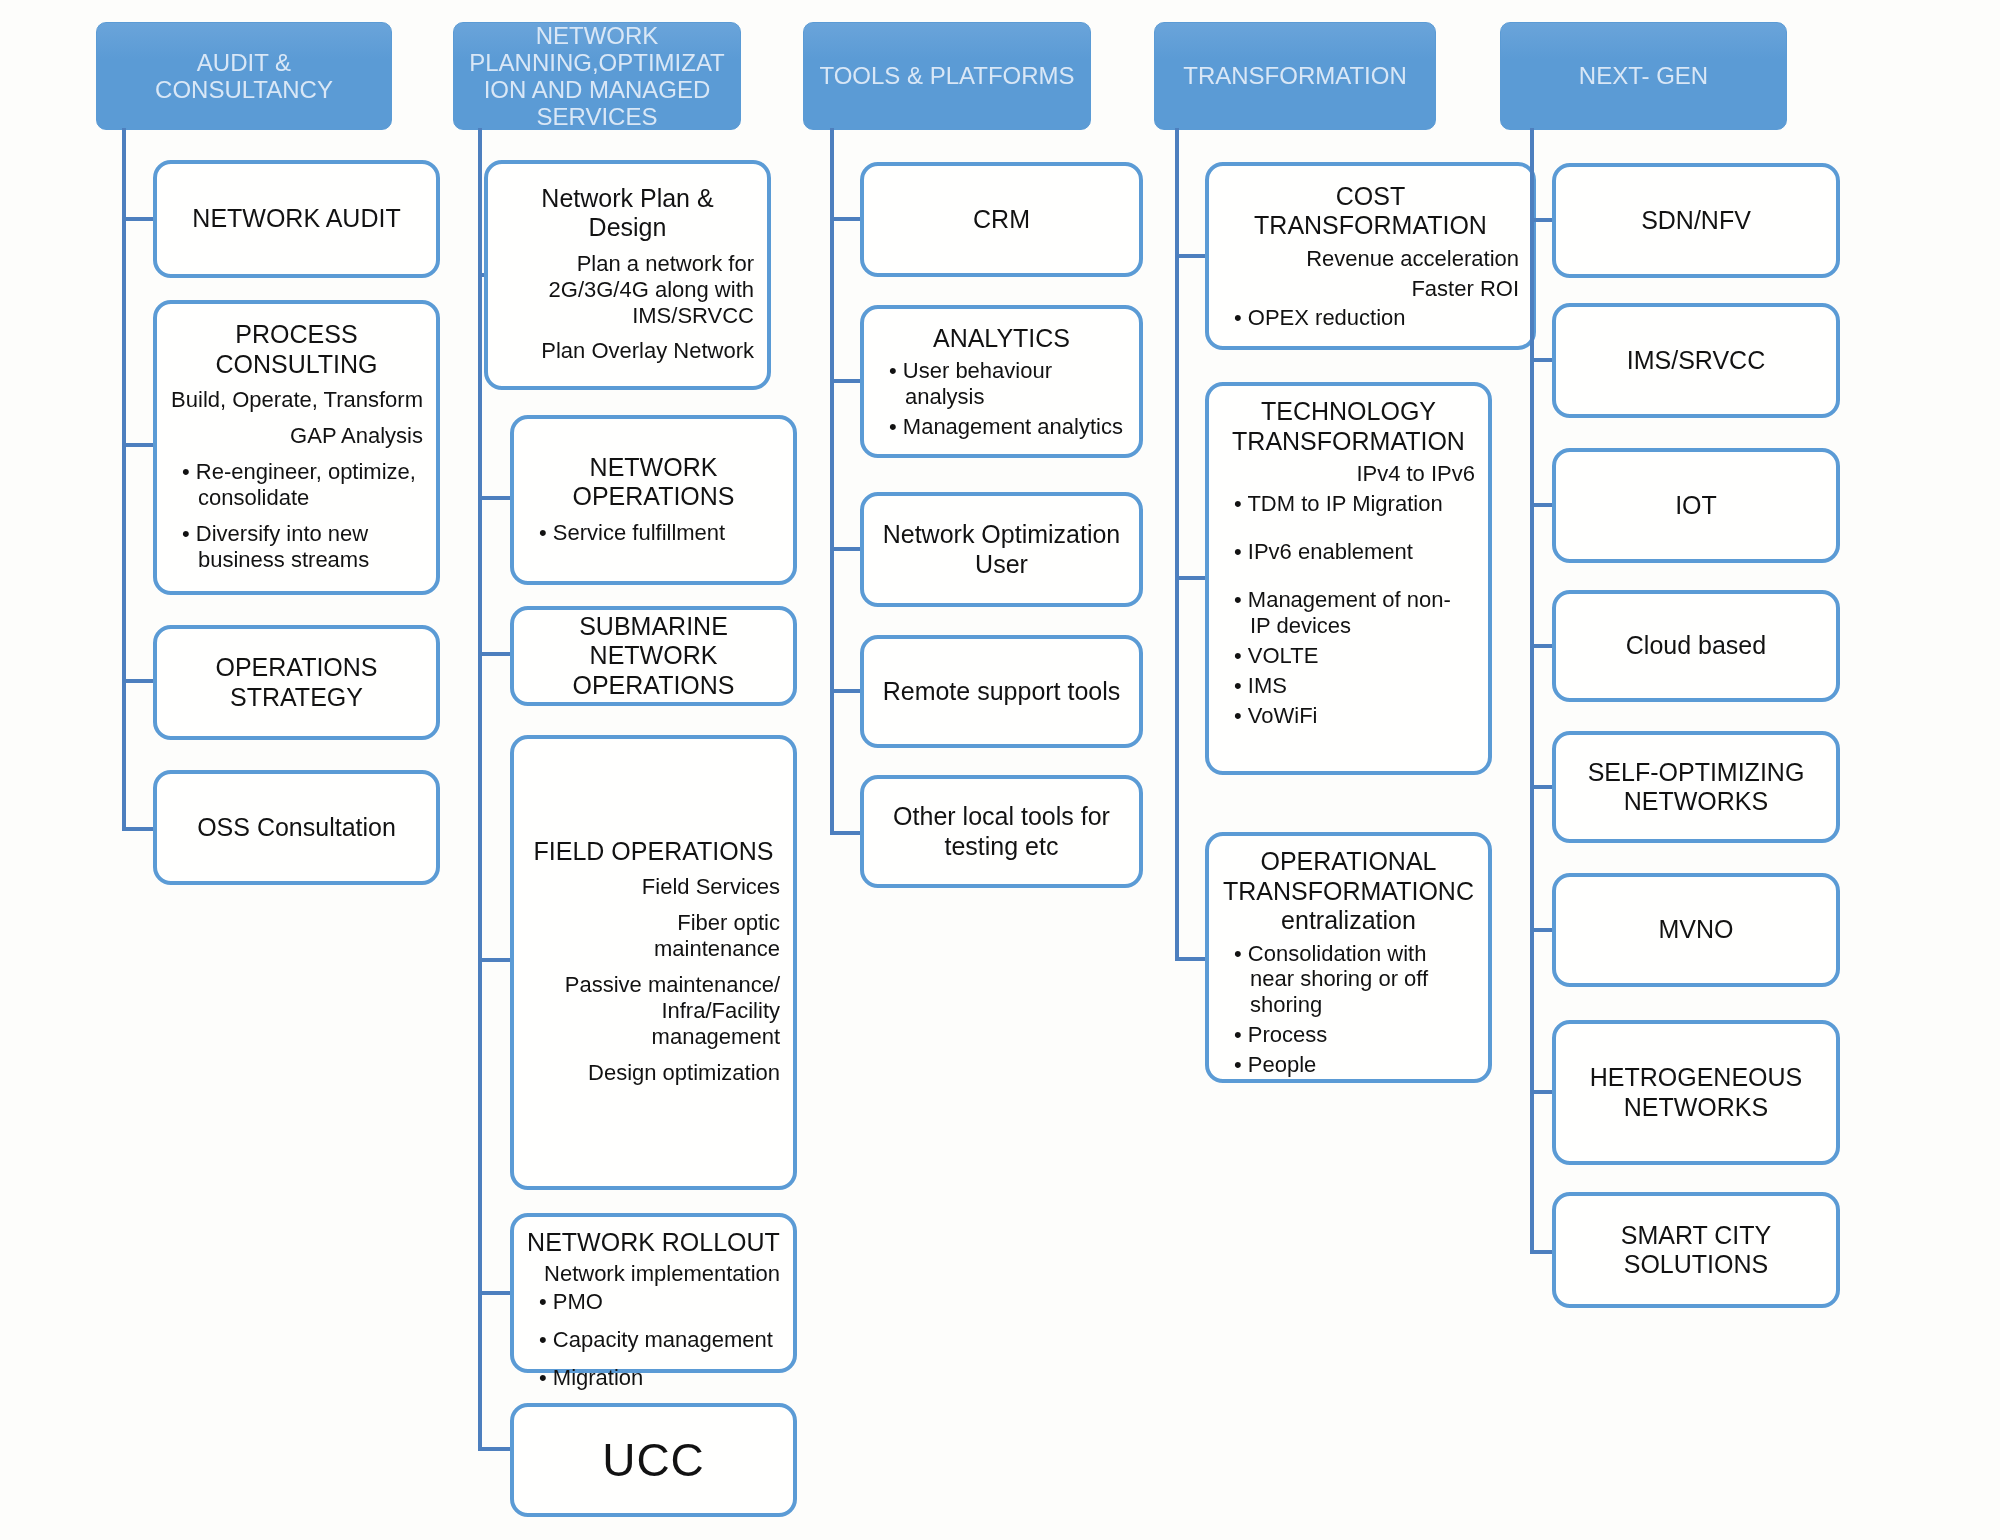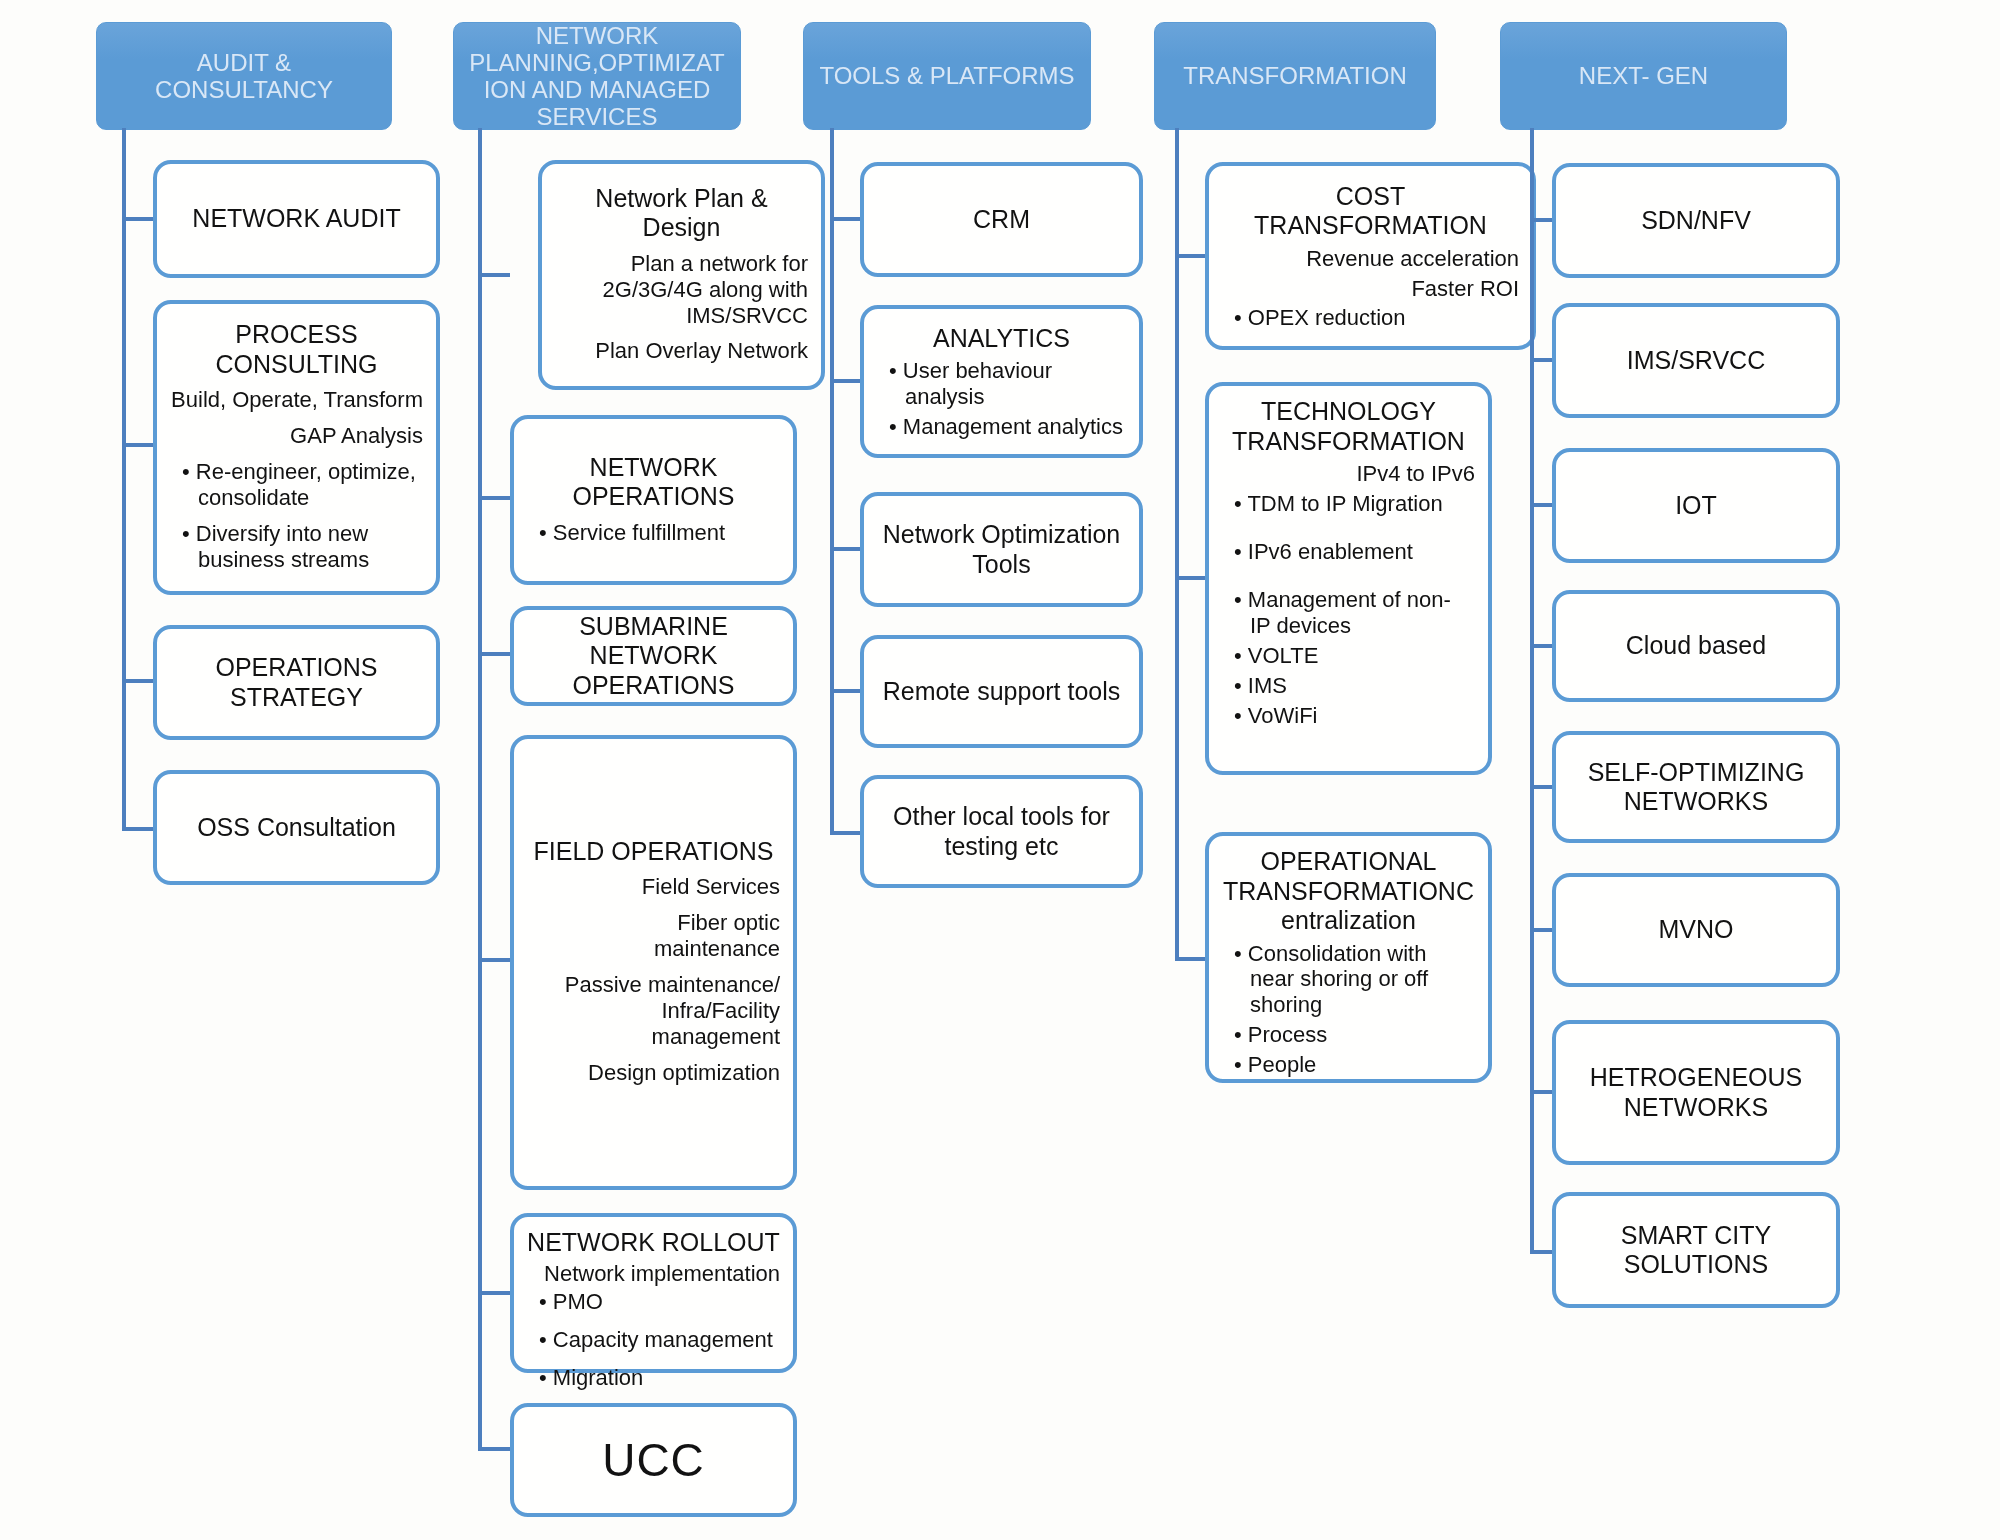--- a/index.html
+++ b/index.html
@@ -72,21 +72,21 @@
 ION AND MANAGED
 SERVICES</div>
   <div class="vline" style="left:478px;top:128px;height:1323px"></div>
   <div class="hline" style="left:478px;top:273px;width:32px"></div>
   <div class="hline" style="left:478px;top:496px;width:32px"></div>
   <div class="hline" style="left:478px;top:652px;width:32px"></div>
   <div class="hline" style="left:478px;top:958px;width:32px"></div>
   <div class="hline" style="left:478px;top:1291px;width:32px"></div>
   <div class="hline" style="left:478px;top:1447px;width:32px"></div>
 
-  <div class="box" style="left:538px;top:160px;width:287px;height:230px">
+  <div class="box" style="left:484px;top:160px;width:287px;height:230px">
     <div class="t">Network Plan &amp; Design</div>
     <div class="line c">Plan a network for
 2G/3G/4G along with
 IMS/SRVCC</div>
     <div class="line c">Plan Overlay Network</div>
   </div>
 
   <div class="box" style="left:510px;top:415px;width:287px;height:170px">
     <div class="t">NETWORK
 OPERATIONS</div>
@@ -136,21 +136,21 @@
 
   <div class="box" style="left:860px;top:305px;width:283px;height:153px">
     <div class="t">ANALYTICS</div>
     <div class="line b" style="margin:2px 0">• User behaviour
 analysis</div>
     <div class="line b" style="margin:2px 0">• Management analytics</div>
   </div>
 
   <div class="box" style="left:860px;top:492px;width:283px;height:115px">
     <div class="t">Network Optimization
-Tools</div>
+User</div>
   </div>
 
   <div class="box" style="left:860px;top:635px;width:283px;height:113px">
     <div class="t">Remote support tools</div>
   </div>
 
   <div class="box" style="left:860px;top:775px;width:283px;height:113px">
     <div class="t">Other local tools for
 testing etc</div>
   </div>

